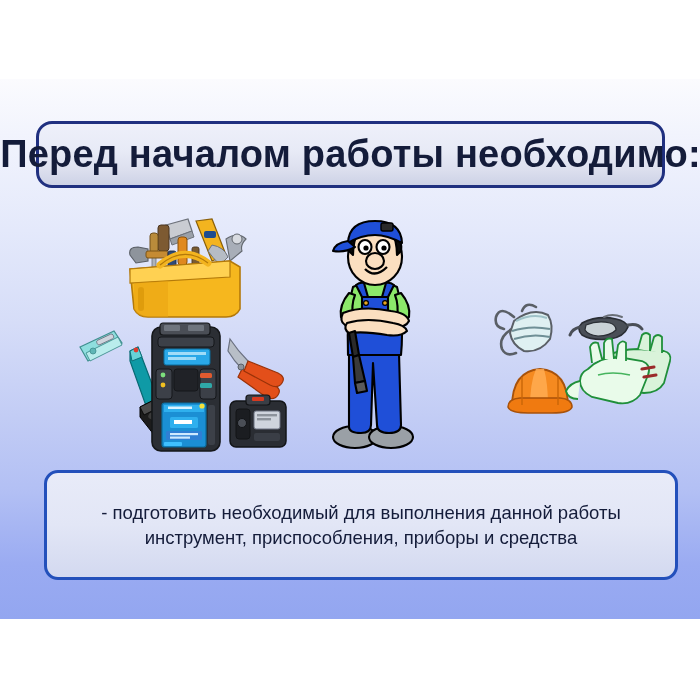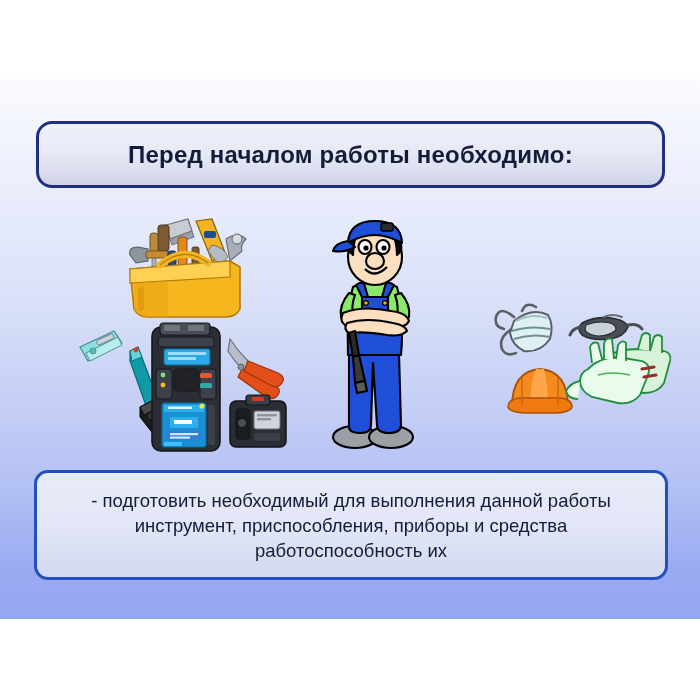--- a/index.html
+++ b/index.html
@@ -41,31 +41,31 @@
     height: 67px;
     box-sizing: border-box;
     border: 3px solid #203080;
     border-radius: 16px;
     background: linear-gradient(180deg, #eef0fa 0%, #e7eaf6 45%, #dcdfee 75%, #cdd2e6 100%);
     display: flex;
     align-items: center;
     justify-content: center;
   }
   #title-text {
-    font-size: 24px;
+    font-size: 38px;
     font-weight: bold;
     color: #141c3a;
     letter-spacing: 0.2px;
     white-space: nowrap;
   }
 
   
   #caption-box {
     position: absolute;
-    left: 34px;
+    left: 44px;
     top: 391px;        
     width: 634px;
     height: 110px;
     box-sizing: border-box;
     border: 3px solid #2350bb;
     border-radius: 14px;
     background: linear-gradient(180deg, #e8ebf8 0%, #e2e6f6 50%, #d3d9f0 100%);
     display: flex;
     flex-direction: column;
     align-items: center;
@@ -326,16 +326,15 @@
           <path d="M106 80 Q120 76 138 80" fill="none" stroke="#46b45e" stroke-width="1.6"></path>
         </g>
       </svg>
     </div>
 
   </div>
 
   <div id="caption-box">
     <div class="caption-line">- подготовить необходимый для выполнения данной работы</div>
     <div class="caption-line">инструмент, приспособления, приборы и средства</div>
-    <div class="caption-line">работоспособность их</div>
   </div>
 
 </div>
 
 </body></html>

